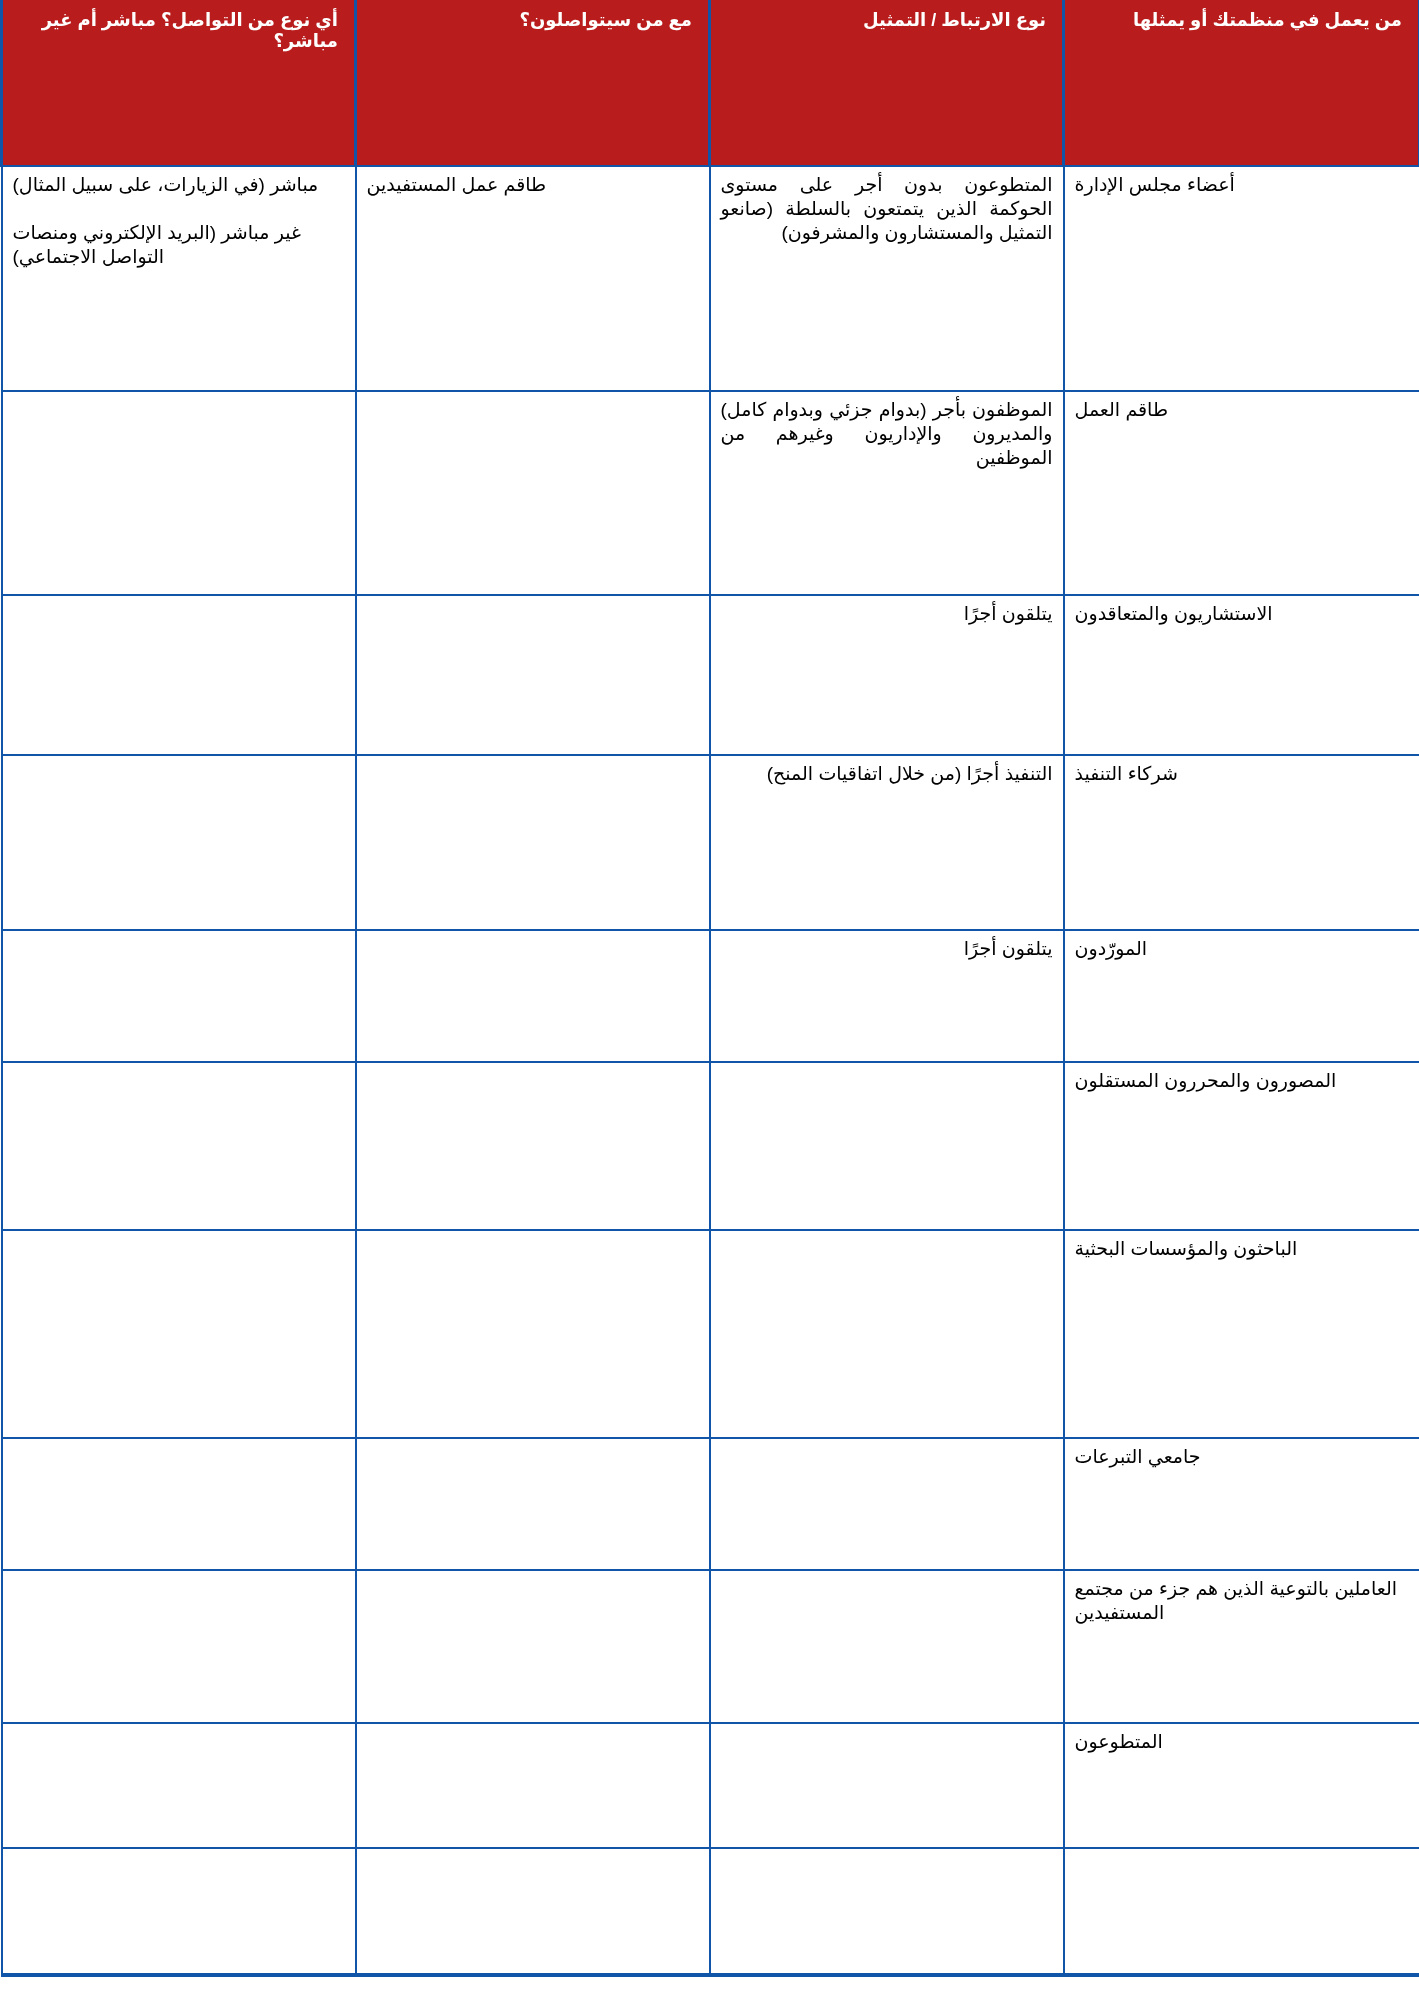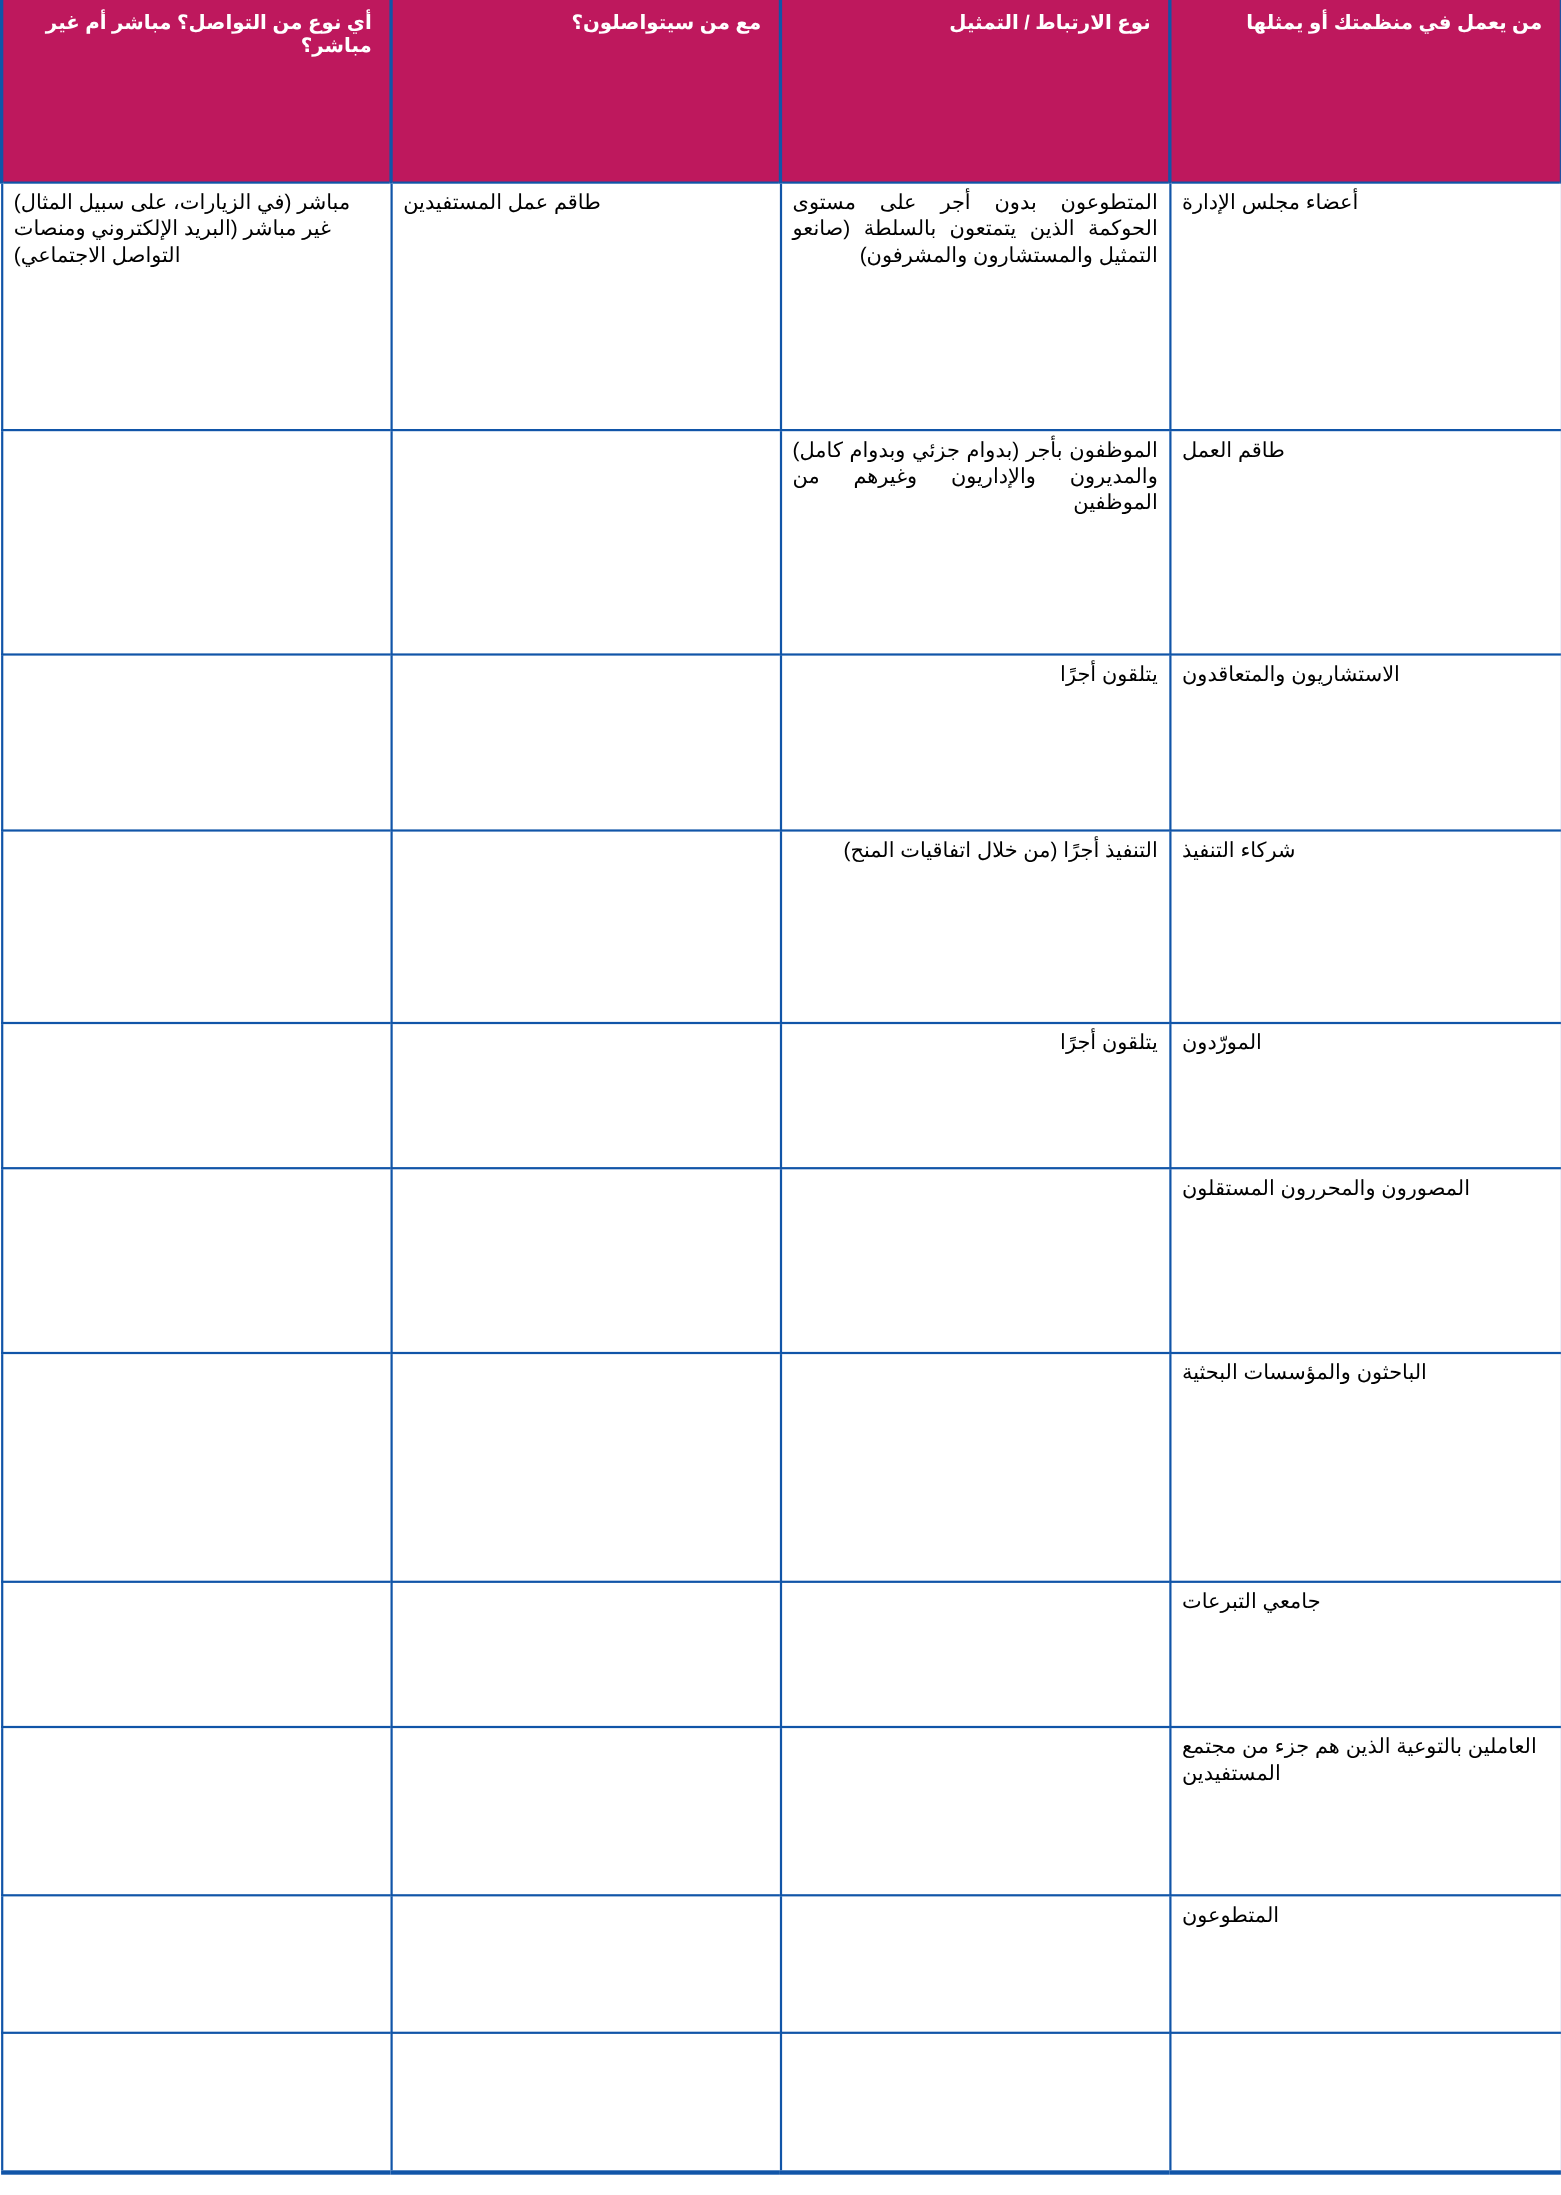--- a/index.html
+++ b/index.html
@@ -23,21 +23,21 @@
   }
   table.stakeholder-table {
     border-collapse: collapse;
     table-layout: fixed;
     width: 1418px;
     direction: rtl;
   }
   table.stakeholder-table col.c { width: 354px; }
   table.stakeholder-table col.c-last { width: 356px; }
   thead th {
-    background: #be185d;
+    background: #b91c1c;
     color: #ffffff;
     font-weight: bold;
     font-size: 18px;
     line-height: 21px;
     text-align: right;
     vertical-align: top;
     padding: 10px 16px 0 14px;
     height: 166px;
     box-sizing: border-box;
     border-left: 3px solid #1155a8;
@@ -49,21 +49,21 @@
     text-align: left;
     color: #000000;
     font-size: 19px;
     line-height: 24px;
     padding: 6px 10px 6px 10px;
     box-sizing: border-box;
   }
   tbody tr:last-child td { border-bottom: 4px solid #1155a8; }
   td.justify { text-align: justify; text-align-last: right; }
   .para { display: block; }
-  .para + .para { }
+  .para + .para { margin-top: 24px; }
 </style>
 </head>
 <body>
 
 <div class="sheet">
   <table class="stakeholder-table">
     <colgroup>
       <col class="c-last">
         <col class="c">
         <col class="c">

